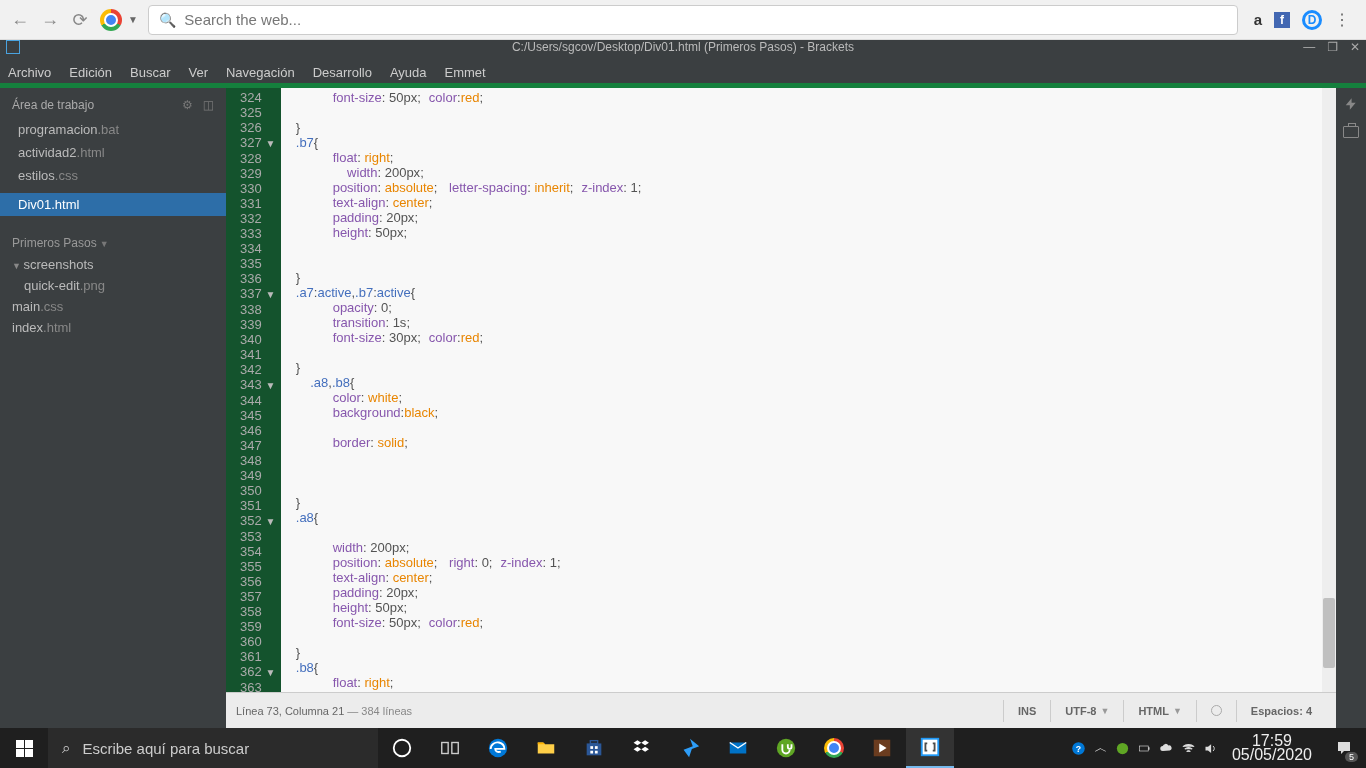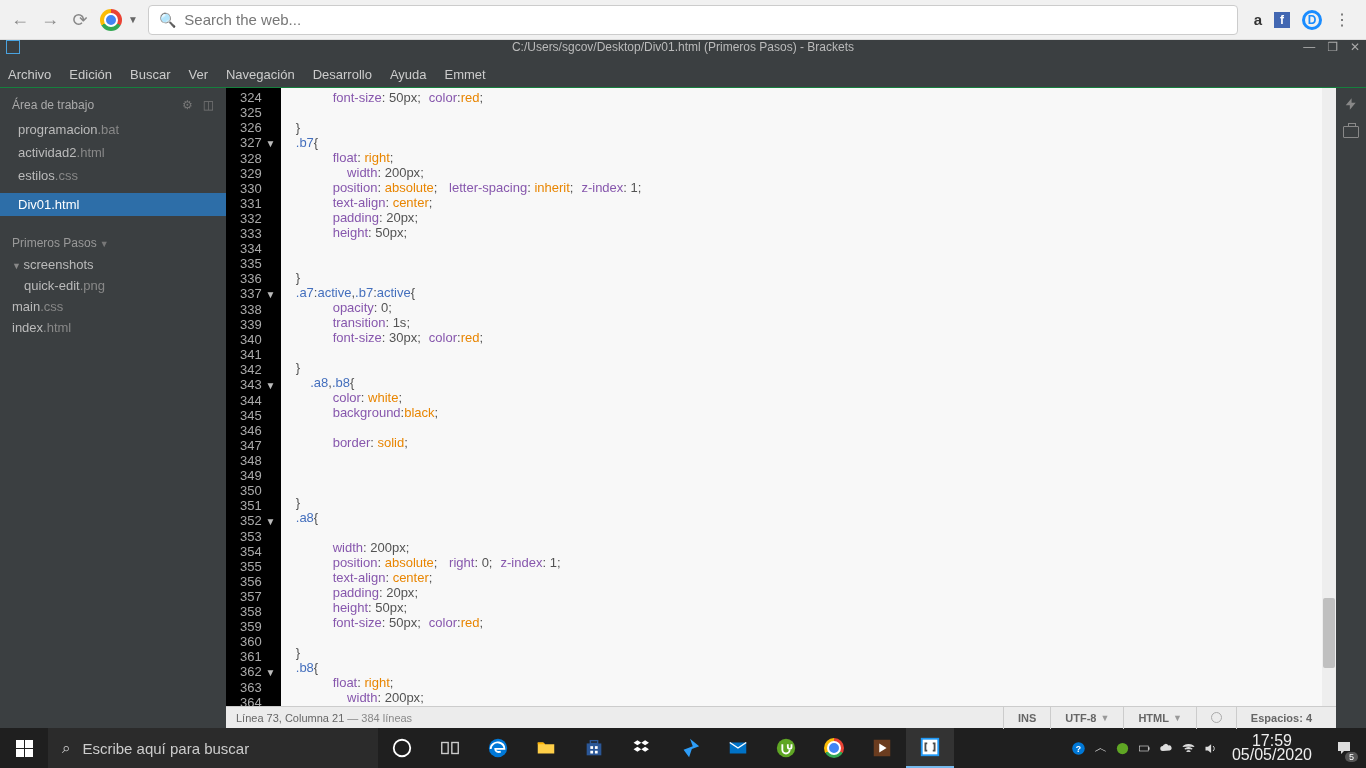--- a/index.html
+++ b/index.html
@@ -14,45 +14,45 @@
 .ext-icons{display:flex;gap:12px;align-items:center;padding:0 6px;}
 .ext-a{color:#333;font-weight:bold;font-size:15px;}
 .ext-f{width:16px;height:16px;background:#4267B2;color:#fff;font-weight:bold;font-size:12px;display:flex;align-items:center;justify-content:center;}
 .ext-d{width:20px;height:20px;border-radius:50%;border:3px solid #1a8cff;color:#1a8cff;font-weight:bold;font-size:12px;display:flex;align-items:center;justify-content:center;}
 .ext-more{color:#666;font-size:16px;}
 .app-window{height:688px;display:flex;flex-direction:column;background:#f4f4f4;}
 .titlebar{height:22px;background:#3b3f41;display:flex;align-items:flex-start;color:#bbb;font-size:12px;position:relative;}
 .titlebar .logo{width:14px;height:14px;border:1px solid #4aa3df;margin:0 6px;}
 .titlebar .path{position:absolute;left:50%;transform:translateX(-50%);}
 .win-ctrl{position:absolute;right:6px;display:flex;gap:12px;color:#aaa;font-size:12px;}
-.menubar{height:26px;background:#3b3f41;display:flex;align-items:center;padding:0 8px;gap:18px;color:#ccc;font-size:13px;border-bottom:1px solid #15803d;}
+.menubar{height:26px;background:#3b3f41;display:flex;align-items:center;padding:0 8px;gap:18px;color:#ccc;font-size:13px;border-bottom:5px solid #15803d;}
 .app-body{flex:1;display:flex;min-height:0;}
 .sidebar{width:226px;background:#3b3f41;color:#bbb;font-size:13px;display:flex;flex-direction:column;}
 .panel-hdr{padding:10px 12px 6px;display:flex;align-items:center;justify-content:space-between;color:#aaa;font-size:12px;}
 .panel-hdr .icons{display:flex;gap:10px;color:#777;font-size:12px;}
 .file-list{padding:0 0 10px;}
 .file-item{padding:4px 18px;cursor:default;}
 .file-item.active{background:#2d6ea8;color:#fff;margin-top:6px;}
 .dim{color:#888;margin-top:26px;}
 .proj-hdr{padding:10px 12px 4px;color:#999;font-size:12px;}
 .proj-hdr .caret{color:#777;font-size:9px;margin-left:3px;}
 .tree-item{padding:3px 12px;}
 .tree-sub{padding:3px 24px;}
 .editor-wrap{flex:1;display:flex;flex-direction:column;background:#f8f8f8;min-width:0;}
 .editor{flex:1;display:flex;overflow:hidden;font-family:"Consolas","Courier New",monospace;font-size:13px;line-height:15px;position:relative;}
-.gutter{background:#000000;color:#aaa;text-align:right;padding:2px 6px 2px 14px;user-select:none;border-right:0;}
+.gutter{background:#14532d;color:#aaa;text-align:right;padding:2px 6px 2px 14px;user-select:none;border-right:0;}
 .gutter .fold{color:#bbb;display:inline-block;width:10px;font-size:10px;}
 .code{padding:2px 0;white-space:pre;color:#535353;}
 .code .sel{color:#446fbd;}
 .code .prop{color:#8757ad;margin-left:8px;}
 .code .val{color:#e88501;}
 .code .num{color:#535353;}
 .scroll-track{position:absolute;right:0;top:0;bottom:0;width:14px;background:#eee;}
 .scroll-thumb{position:absolute;right:1px;width:12px;background:#c0c0c0;border-radius:2px;}
-.statusbar{height:22px;background:#ececec;border-top:1px solid #ccc;display:flex;align-items:center;font-size:11px;color:#666;padding:4px 10px;justify-content:space-between;}
+.statusbar{height:36px;background:#ececec;border-top:1px solid #ccc;display:flex;align-items:center;font-size:11px;color:#666;padding:4px 10px;justify-content:space-between;}
 .status-right{display:flex;align-items:center;gap:0;font-weight:bold;}
 .status-cell{border-left:1px solid #ccc;padding:0 14px;height:22px;display:flex;align-items:center;gap:4px;}
 .status-cell .dd{font-size:9px;color:#999;}
 .circle{width:11px;height:11px;border:1.5px solid #aaa;border-radius:50%;}
 .rightbar{width:30px;background:#3b3f41;display:flex;flex-direction:column;align-items:center;padding-top:6px;gap:8px;}
 .rb-icon{width:20px;height:20px;color:#888;font-size:16px;display:flex;align-items:center;justify-content:center;}
 .rb-bolt svg{width:14px;fill:#888;}
 .rb-case{width:16px;height:12px;border:1.5px solid #888;border-radius:1px;position:relative;}
 .rb-case::before{content:"";position:absolute;top:-4px;left:4px;width:6px;height:3px;border:1.5px solid #888;border-bottom:none;}
 .taskbar{height:40px;background:#1f1f1f;display:flex;align-items:center;color:#fff;}

